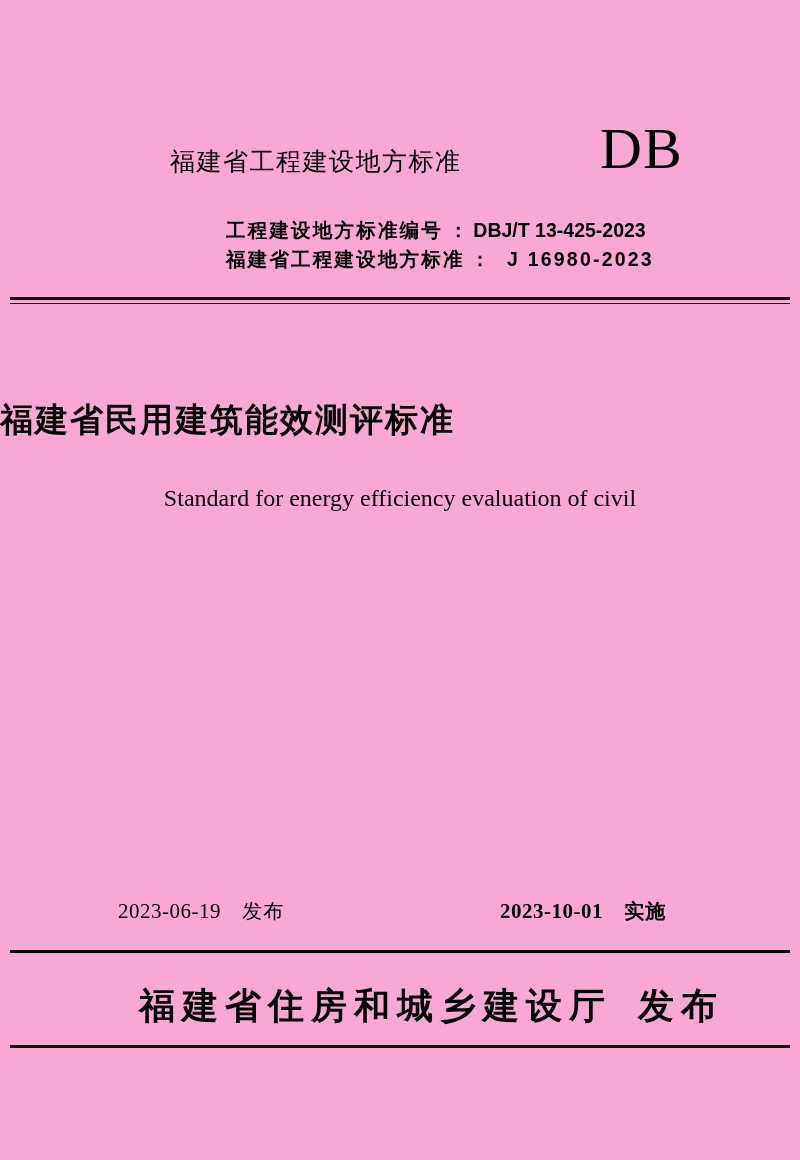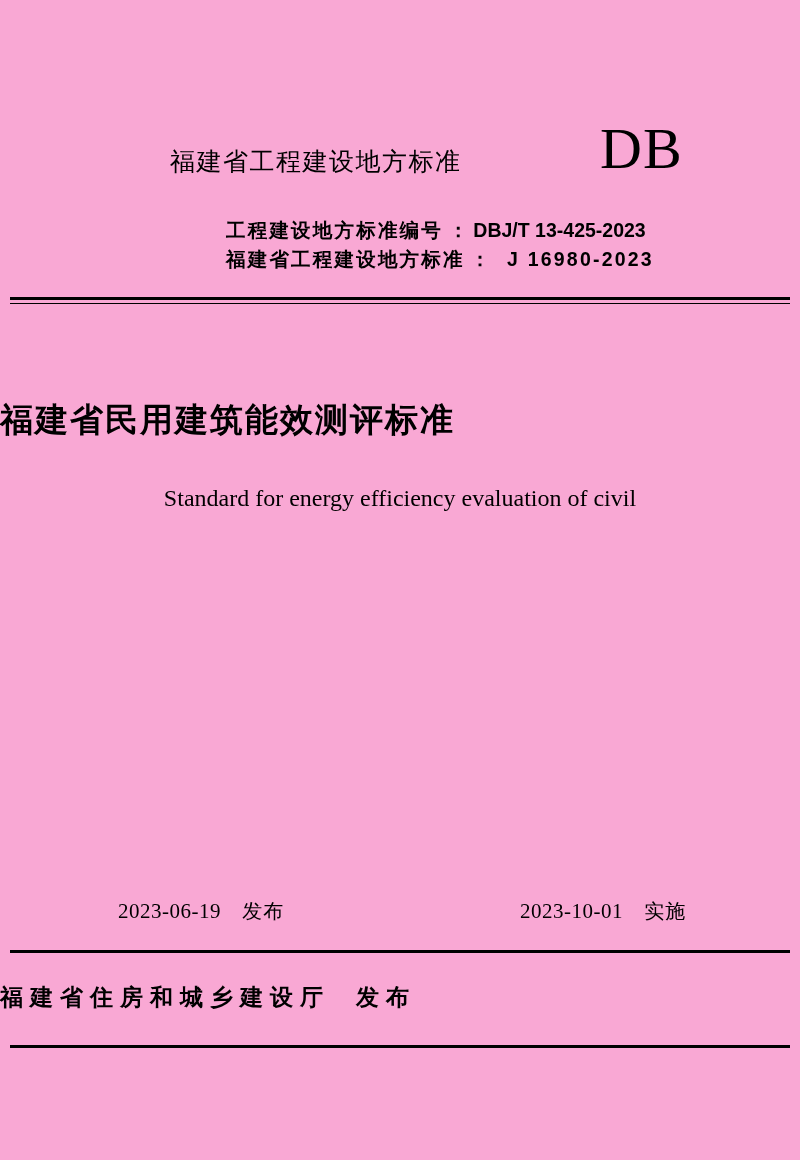--- a/index.html
+++ b/index.html
@@ -120,43 +120,44 @@
   }
   .date-issue {
     position: absolute;
     left: 118px;
     top: 0;
     font-size: 21px;
     white-space: nowrap;
   }
   .date-effect {
     position: absolute;
-    left: 520px;
+    left: 500px;
     top: 0;
     font-size: 21px;
     white-space: nowrap;
+    font-weight: bold;
   }
   .date-num { letter-spacing: 0.5px; }
   .date-word {
     font-family: "Liberation Sans", sans-serif;
     font-size: 20px;
     margin-left: 16px;
     letter-spacing: 1px;
   }
 
   
   .publisher {
     position: absolute;
     left: 0;
     top: 982px;
     width: 724px;
-    text-align: left;
-    font-family: "Liberation Sans", sans-serif;
-    font-weight: bold;
-    font-size: 23px;
+    text-align: right;
+    font-family: "Liberation Sans", sans-serif;
+    font-weight: bold;
+    font-size: 36px;
     letter-spacing: 7px;
     white-space: nowrap;
   }
   .publisher .pub-verb {
     margin-left: 26px;
   }
 </style>
 </head>
 <body>
 

